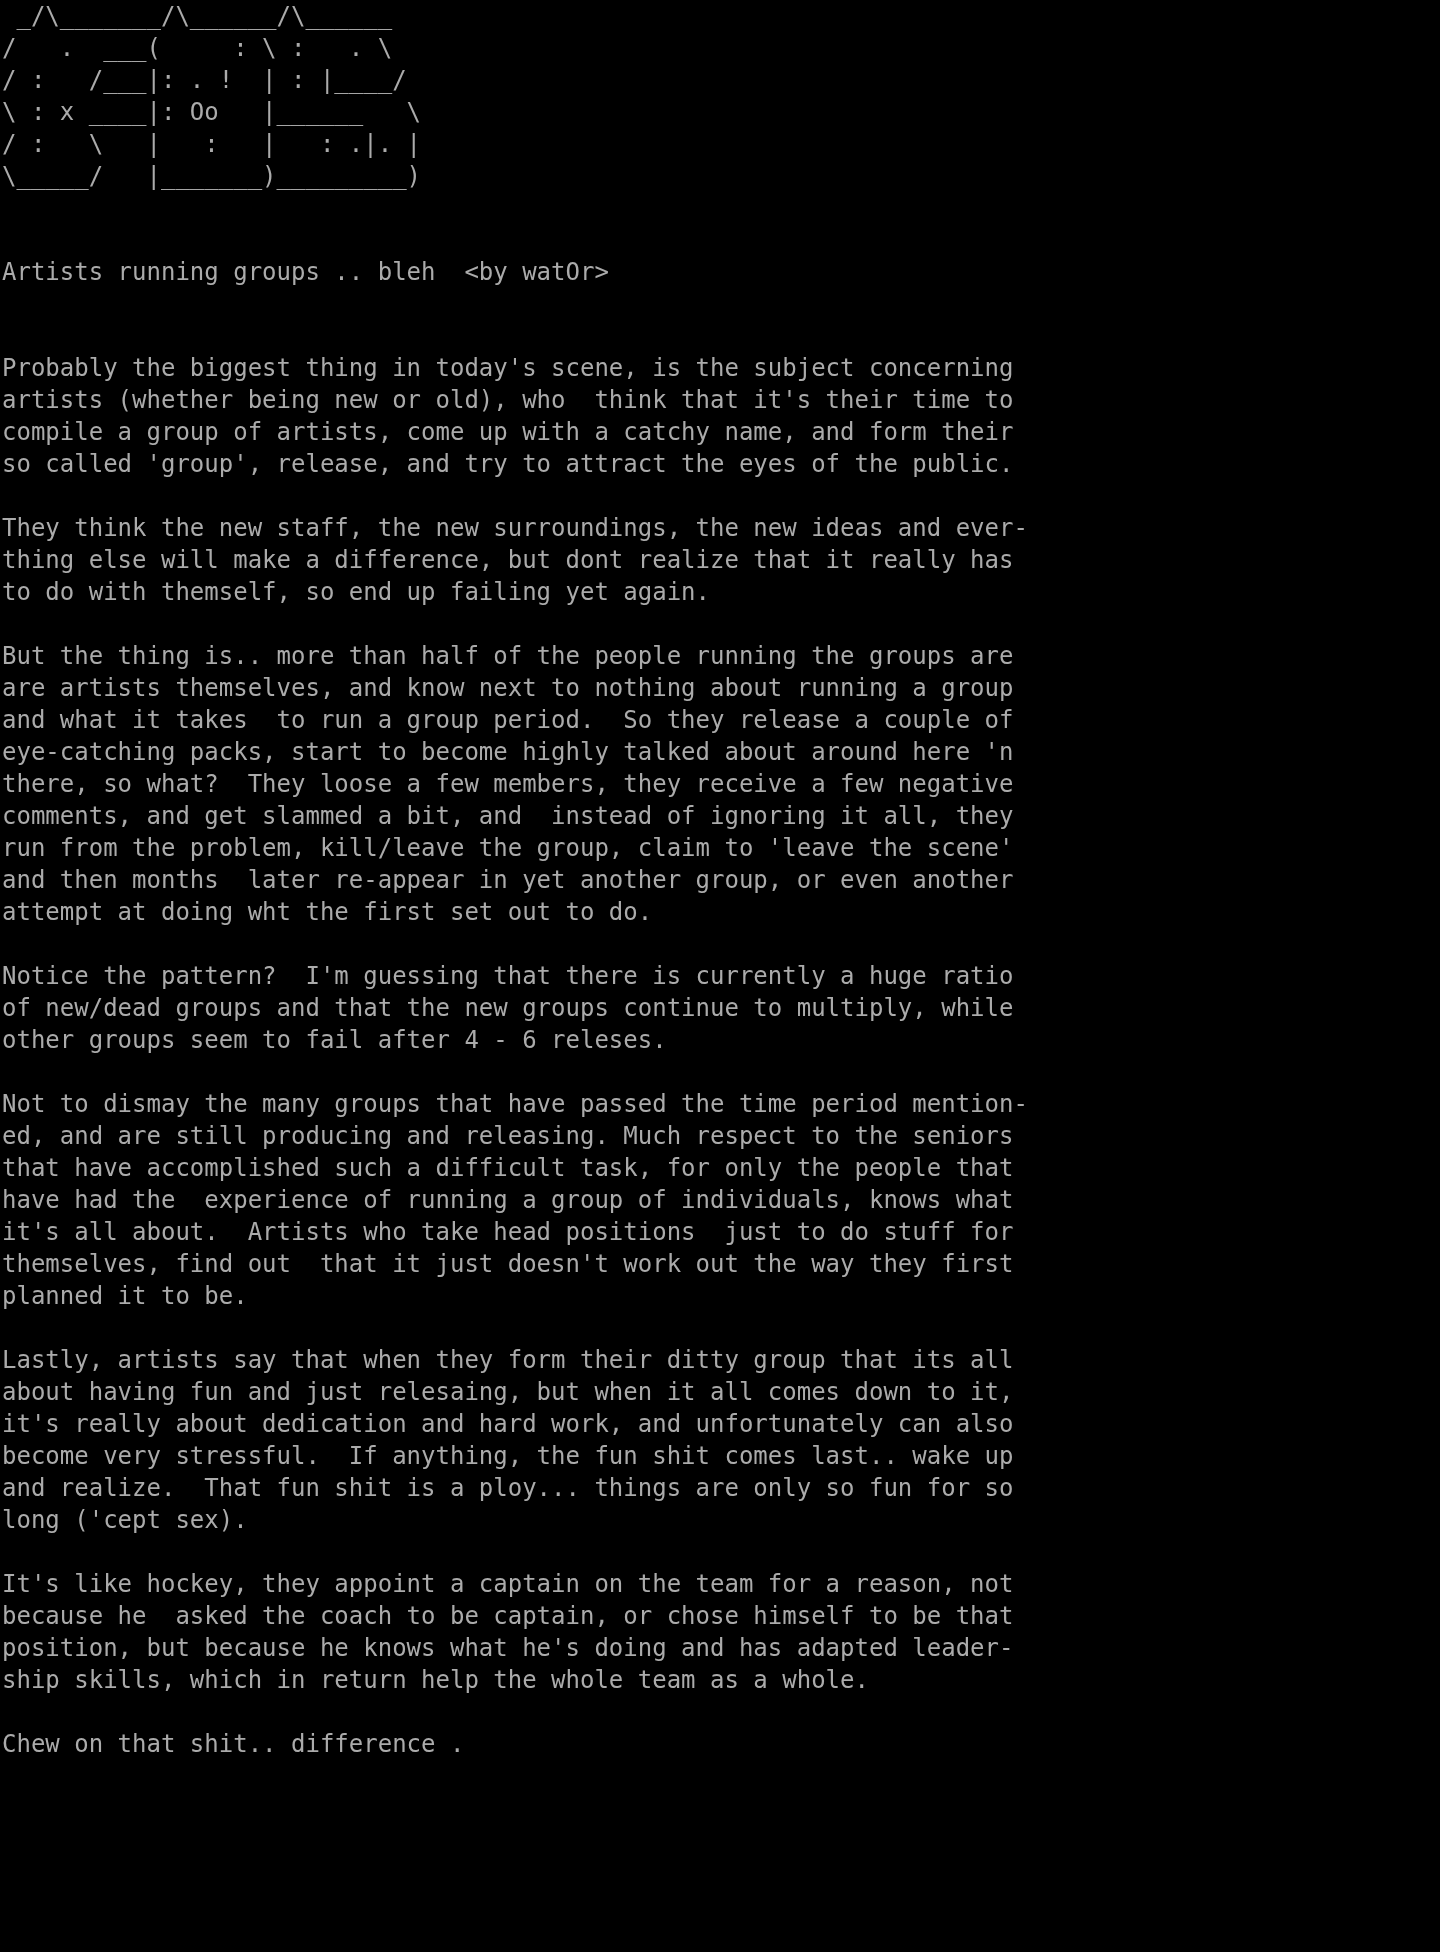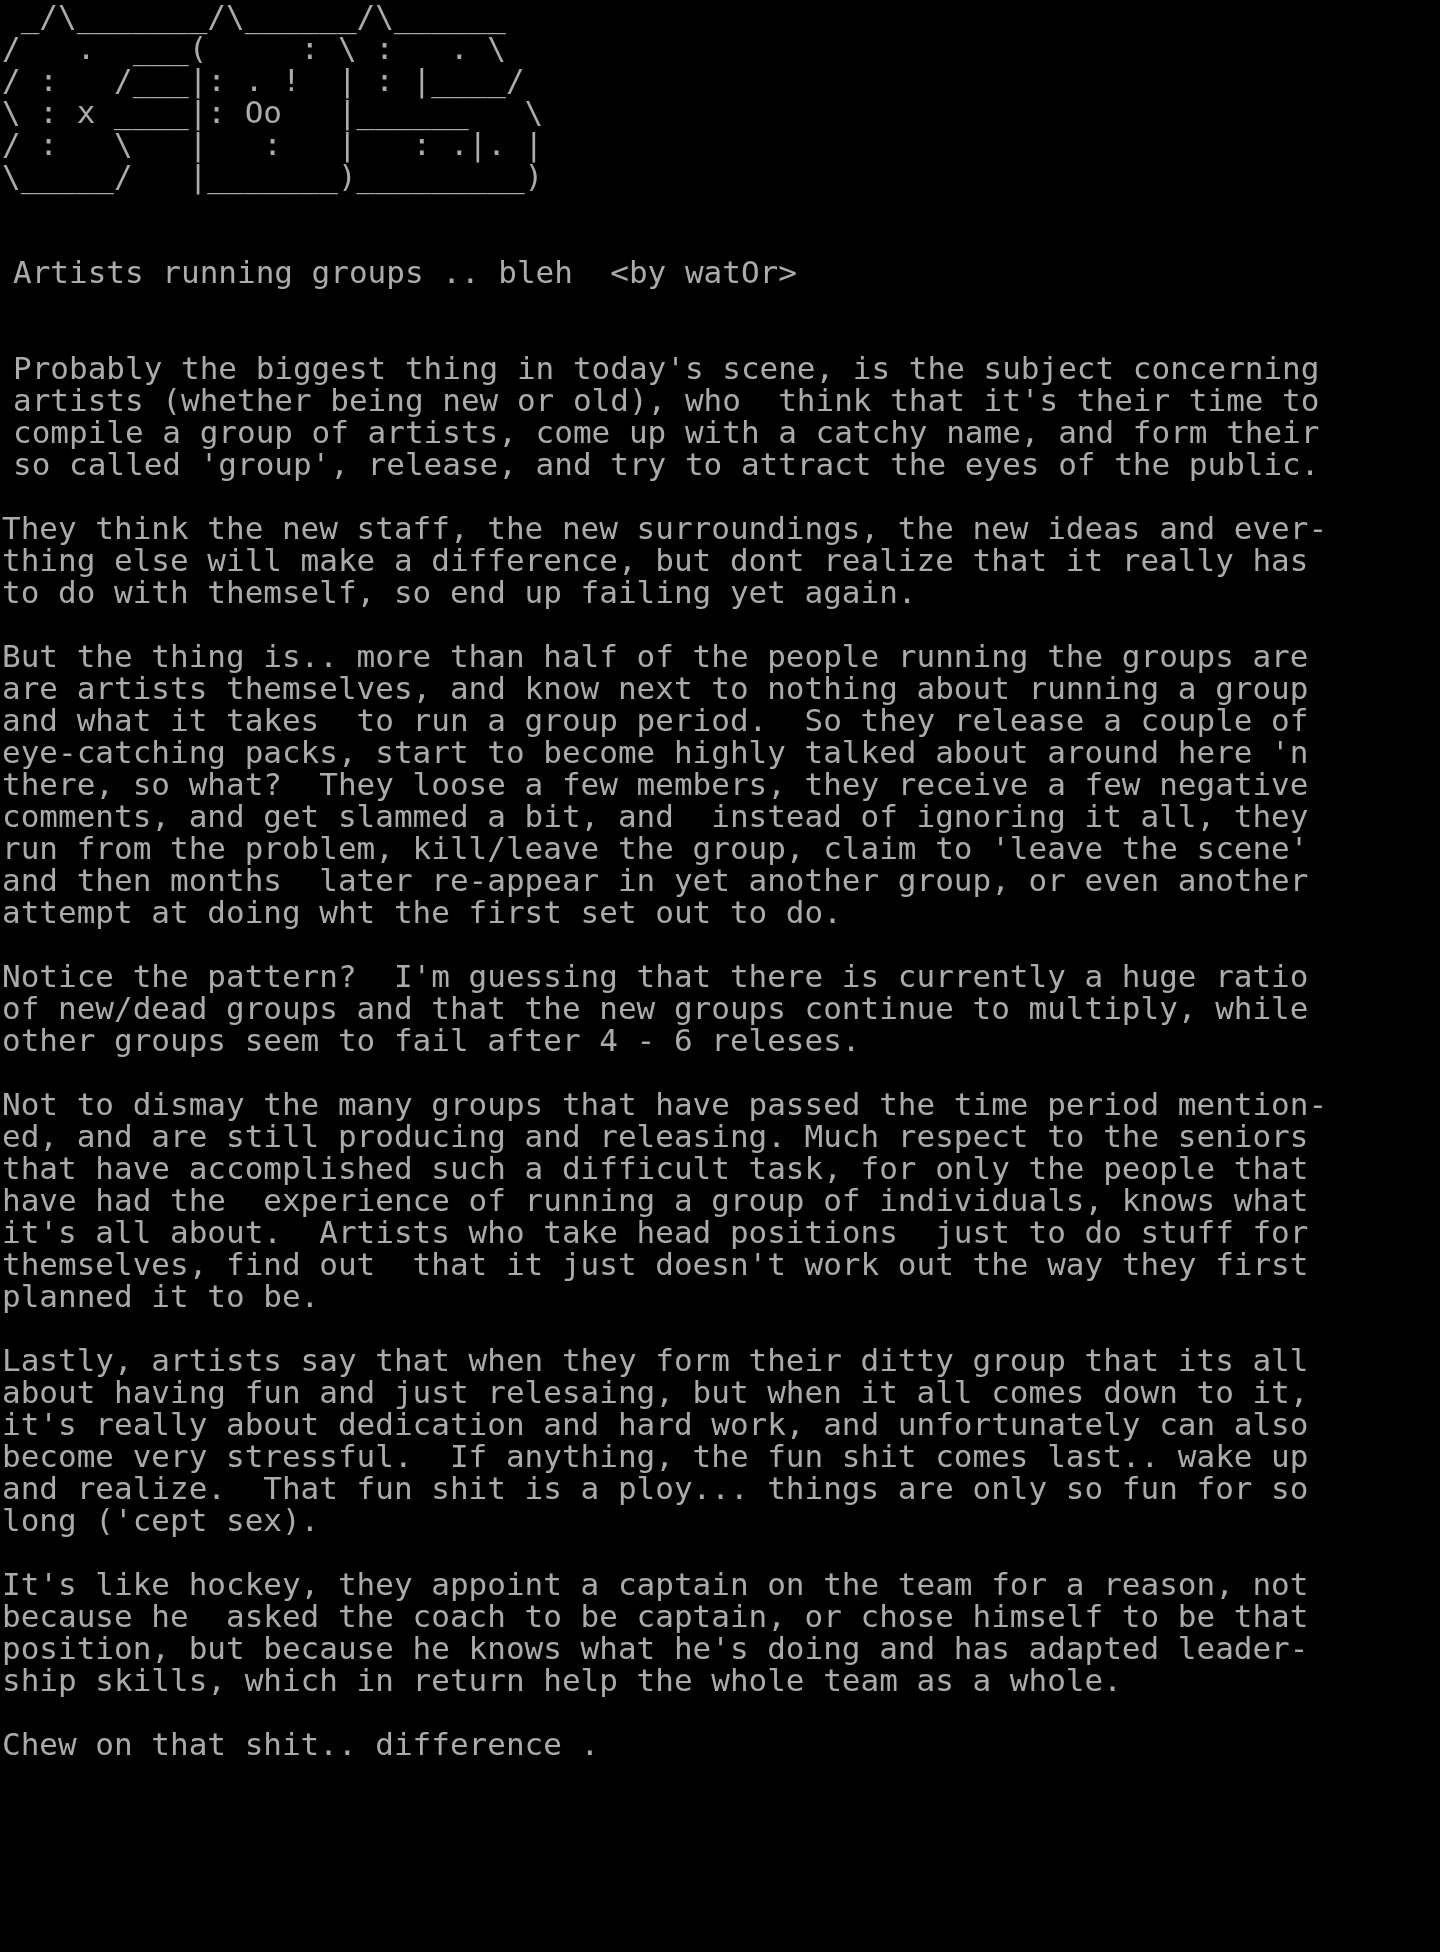--- a/index.html
+++ b/index.html
@@ -13,28 +13,28 @@
     overflow: hidden;
   }
   main {
     display: block;
     padding: 0 0 0 2px;
   }
   pre {
     margin: 0;
     padding: 0;
     font-family: "DejaVu Sans Mono", "Liberation Mono", monospace;
-    font-size: 31px;
+    font-size: 24px;
     line-height: 32px;
     color: #ababab;
     white-space: pre;
     letter-spacing: 0;
   }
   .gap1 { margin-top: 32px; }   
-  .gap2 { margin-top: 64px; margin-left: 11px; }   
+  .gap2 { margin-top: 64px; }   
   .gap3 { margin-top: 96px; }   
 </style>
 </head>
 <body>
 
 <main>
   <pre> _/\_______/\______/\______
 /   .  ___(     : \ :   . \
 / :   /___|: . !  | : |____/
 \ : x ____|: Oo   |______   \

